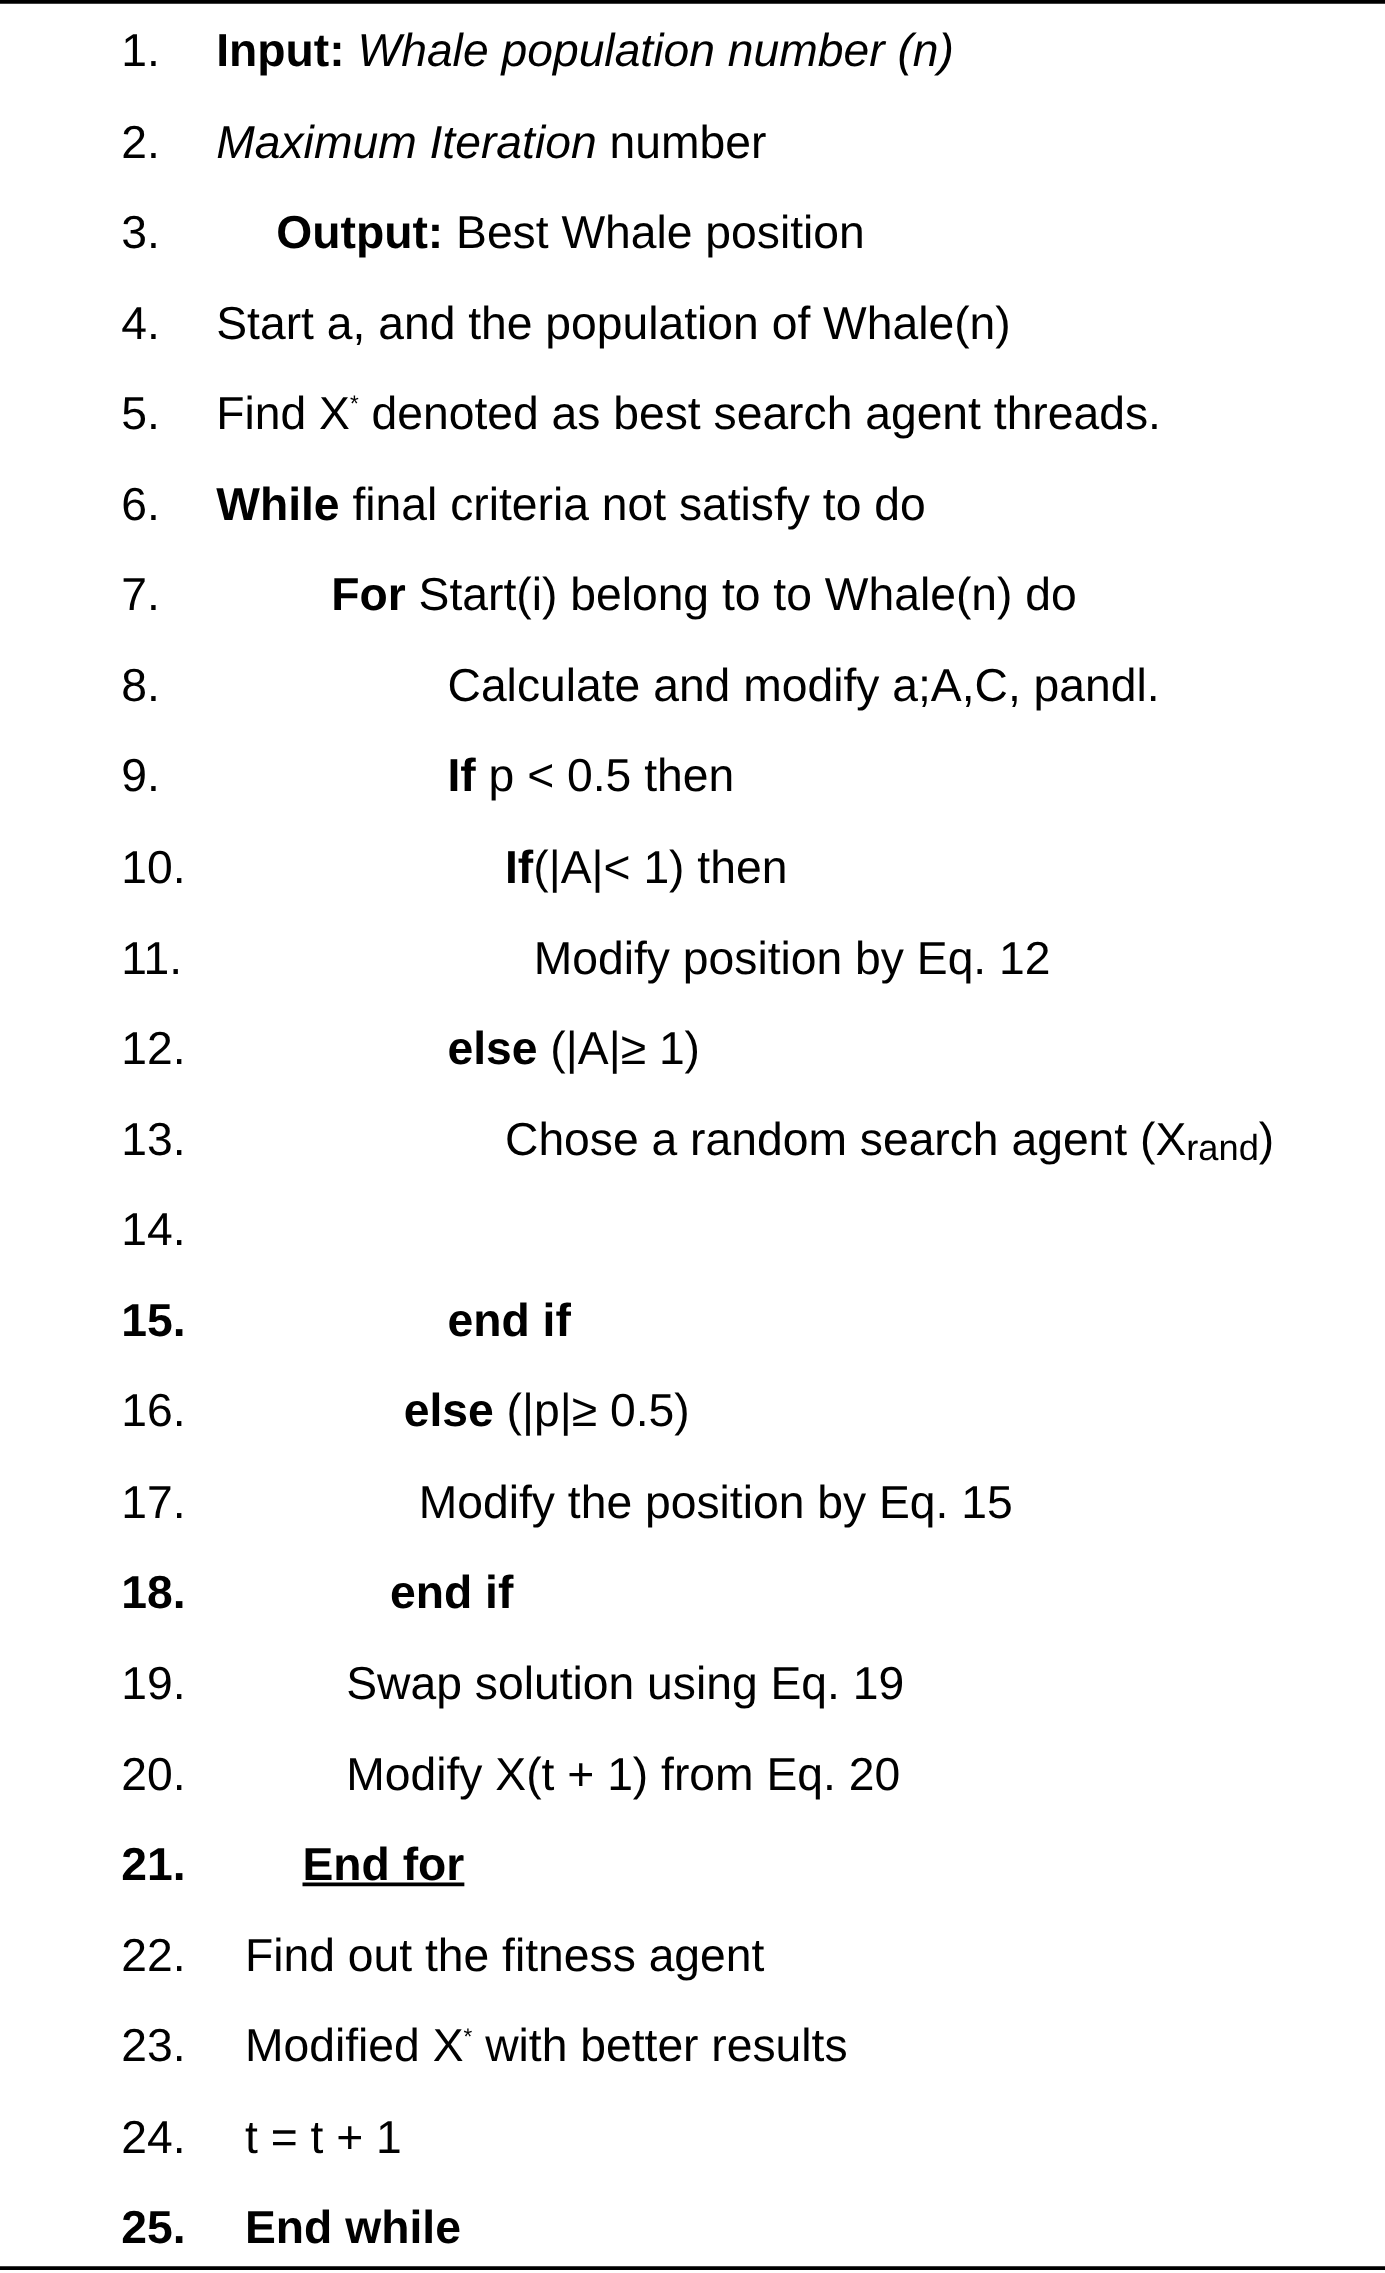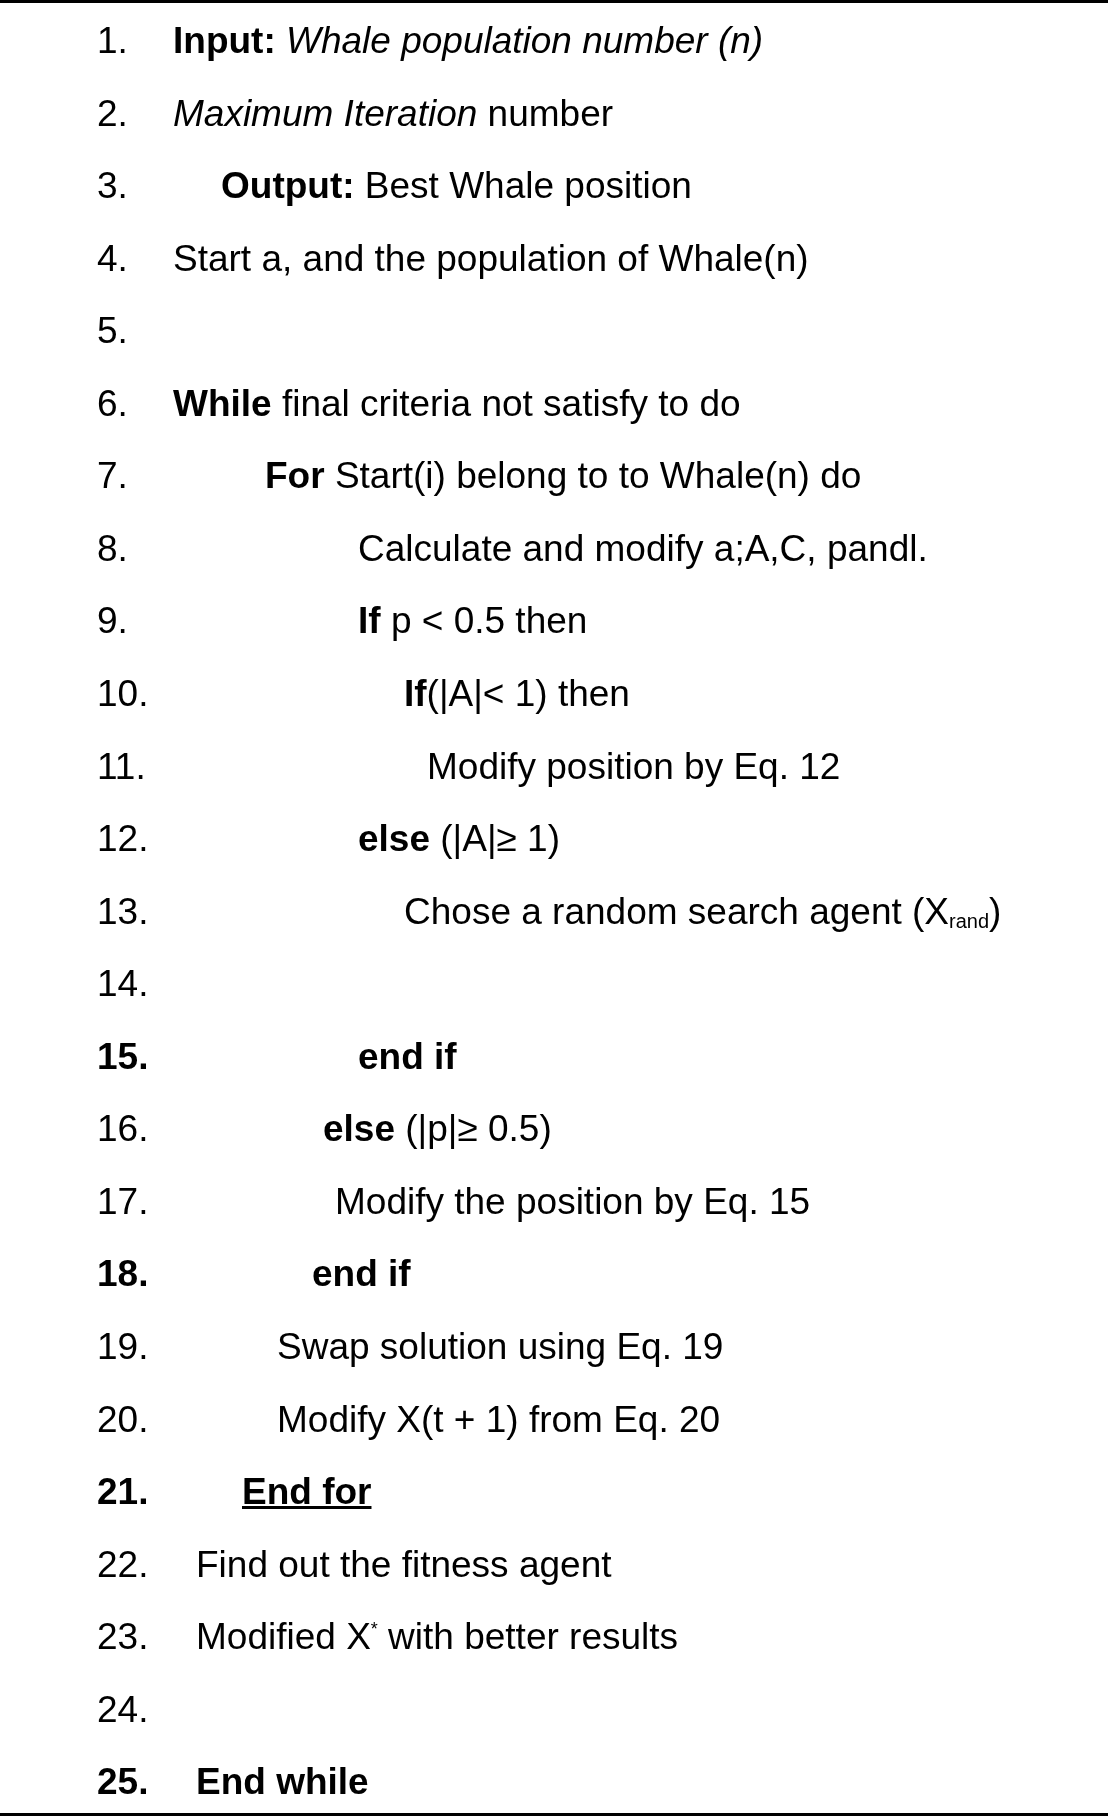--- a/index.html
+++ b/index.html
@@ -47,21 +47,21 @@
       top: 0;
     }
     .txt {
       position: absolute;
       top: 0;
     }
     .b { font-weight: bold; }
     .i { font-style: italic; }
     .bold-line .num { font-weight: bold; }
     sub.small {
-      font-size: 20px;
+      font-size: 29px;
       vertical-align: -4px;
       line-height: 0;
     }
     sup.small {
       font-size: 18px;
       vertical-align: 14px;
       line-height: 0;
     }
   </style>
 </head>
@@ -80,20 +80,21 @@
     <div class="line" style="top: 150px;">
       <span class="num">3.</span>
       <span class="txt" style="left: 173px; margin-left: 48px;"><span class="b">Output:</span><span> Best Whale position</span></span>
     </div>
     <div class="line" style="top: 223px;">
       <span class="num">4.</span>
       <span class="txt" style="left: 173px;"><span>Start a, and the population of Whale(n)</span></span>
     </div>
     <div class="line" style="top: 295px;">
       <span class="num">5.</span>
+      <span class="txt" style="left: 173px;"><span>Find X</span><sup class="small">*</sup><span> denoted as best search agent threads.</span></span>
     </div>
     <div class="line" style="top: 368px;">
       <span class="num">6.</span>
       <span class="txt" style="left: 173px;"><span class="b">While</span><span> final criteria not satisfy to do</span></span>
     </div>
     <div class="line" style="top: 440px;">
       <span class="num">7.</span>
       <span class="txt" style="left: 265px;"><span class="b">For</span><span> Start(i) belong to to Whale(n) do</span></span>
     </div>
     <div class="line" style="top: 513px;">
@@ -154,19 +155,20 @@
     <div class="line" style="top: 1529px;">
       <span class="num">22.</span>
       <span class="txt" style="left: 196px;"><span>Find out the fitness agent</span></span>
     </div>
     <div class="line" style="top: 1601px;">
       <span class="num">23.</span>
       <span class="txt" style="left: 196px; text-align: right;"><span>Modified X</span><sup class="small">*</sup><span> with better results</span></span>
     </div>
     <div class="line" style="top: 1674px;">
       <span class="num">24.</span>
+      <span class="txt" style="left: 196px;"><span>t = t + 1</span></span>
     </div>
     <div class="line bold-line" style="top: 1746px; text-align: right;">
       <span class="num">25.</span>
       <span class="txt" style="left: 196px;"><span class="b">End while</span></span>
     </div>
   </div>
 <div class="rule-bottom"></div>
 
 </body></html>

